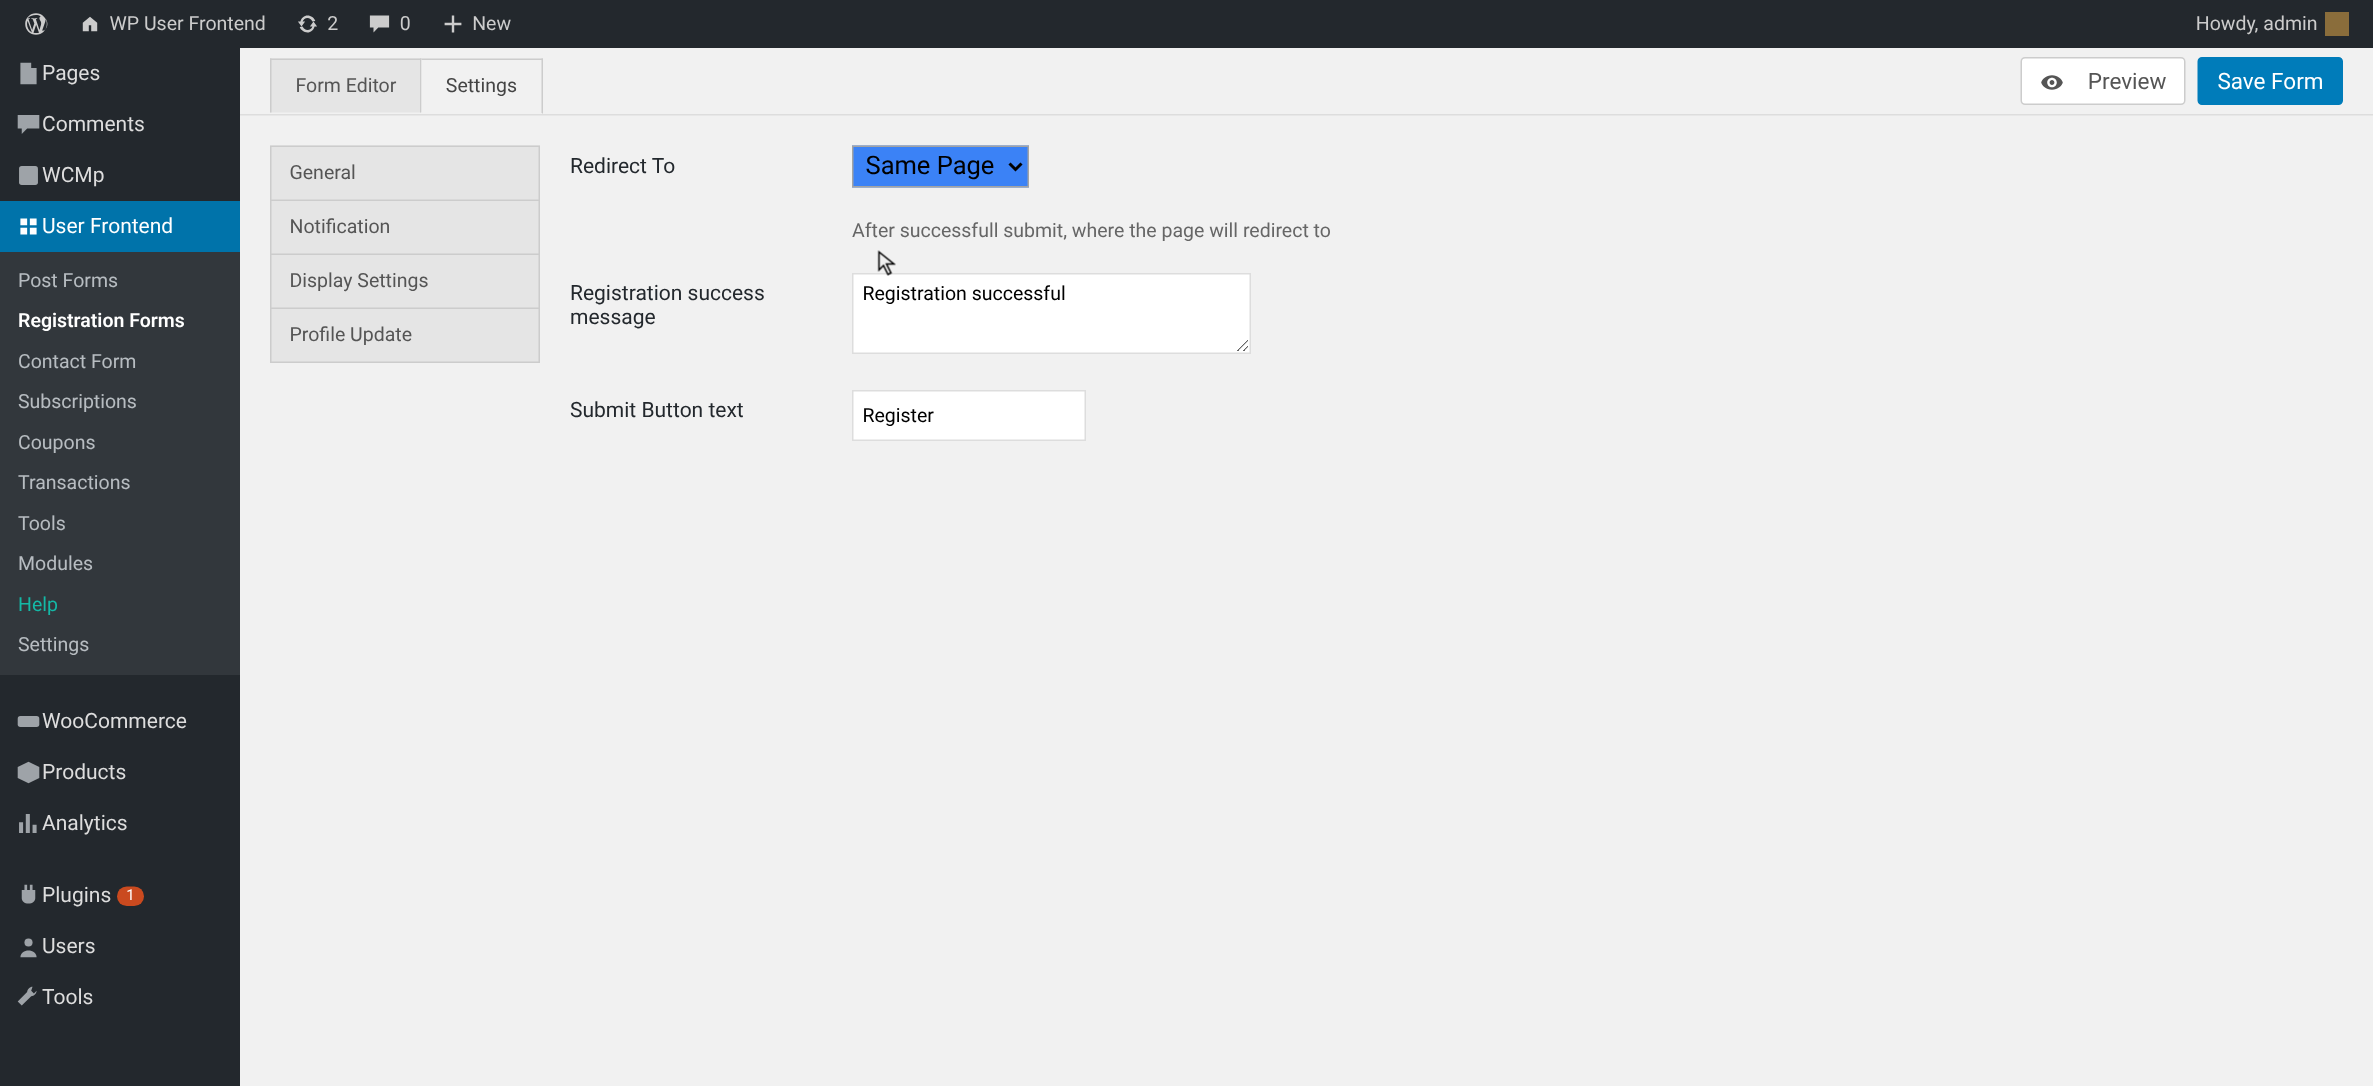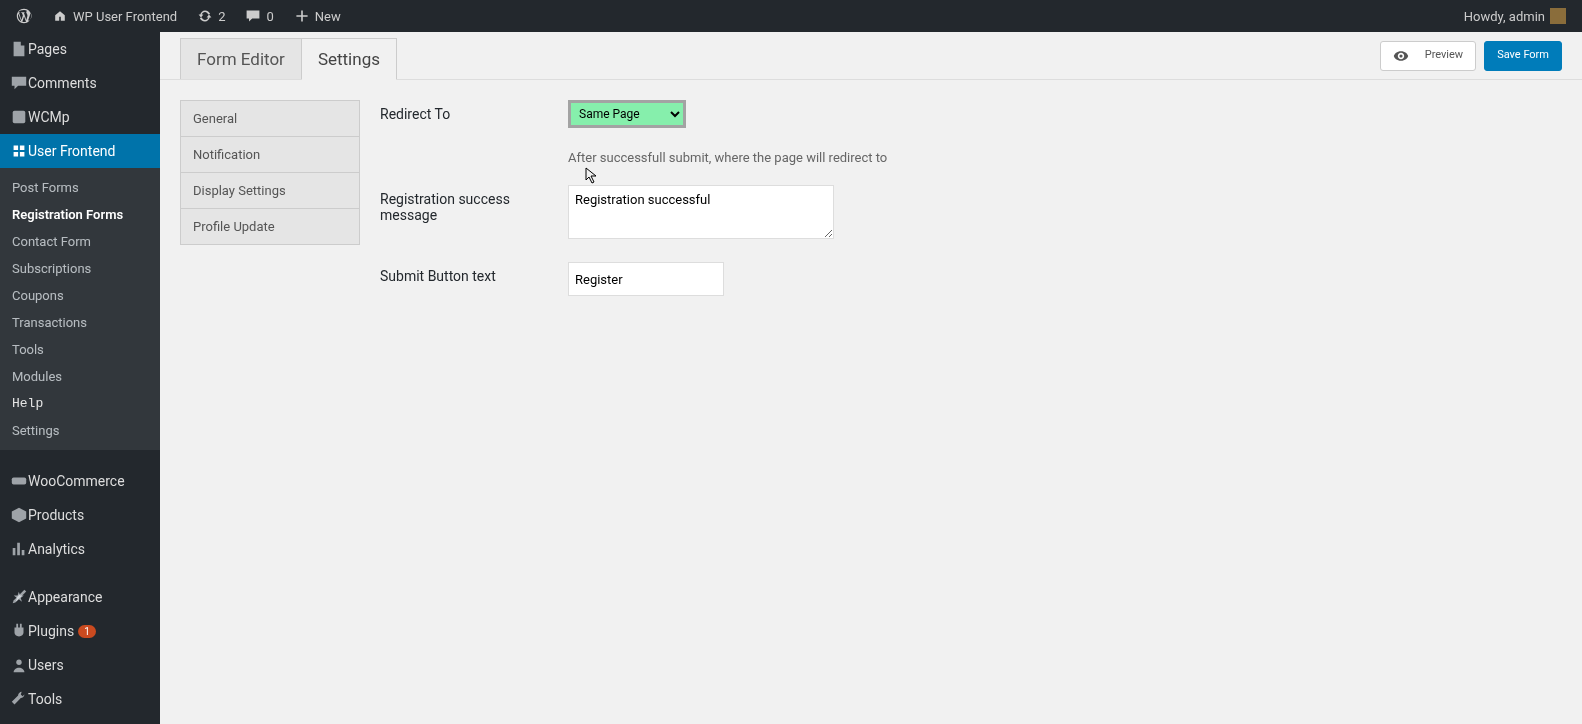--- a/index.html
+++ b/index.html
@@ -16,50 +16,50 @@
 .sidebar { position: fixed; top: 32px; left: 0; bottom: 0; width: 160px; background: #23282d; color: #eee; overflow-y: auto; z-index: 50; }
 .sidebar-item { display: flex; align-items: center; gap: 0; padding: 8px 10px; font-size: 14px; color: #ddd; cursor: pointer; }
 .sidebar-item.current { background: #0073aa; color: #fff; position: relative; }
 .sidebar-item.current::after { content: ""; position: absolute; right: -8px; top: 50%; transform: translateY(-50%); border: 8px solid transparent; border-right-color: #f1f1f1; }
 .sidebar-item .icon { width: 18px; height: 18px; display: inline-flex; align-items: center; justify-content: center; }
 .sidebar-item svg { width: 18px; height: 18px; fill: rgba(240,245,250,.6); }
 .sidebar-item.current svg { fill: #fff; }
 .submenu { background: #32373c; padding: 6px 0; }
 .submenu-item { display: block; padding: 6px 12px; font-size: 13px; color: rgba(240,245,250,.7); cursor: pointer; }
 .submenu-item.active { color: #fff; font-weight: 600; }
-.submenu-item.help { color: #e5e5e5; font-family: Liberation Mono, monospace; }
+.submenu-item.help { color: #14b8a6; }
 .badge { display: inline-block; background: #ca4a1f; color: #fff; font-size: 10px; border-radius: 9px; padding: 1px 6px; margin-left: 4px; vertical-align: middle; }
 
 
 .content { margin-left: 160px; margin-top: 32px; padding: 0; min-height: calc(100vh - 32px); background: #f1f1f1; }
 
 .tabs-row { display: flex; align-items: center; justify-content: space-between; padding: 6px 20px 0; border-bottom: 1px solid #ddd; }
 .tabs-list { display: flex; gap: 0; }
-.tab { padding: 10px 16px; border: 1px solid #ccc; background: #e5e5e5; font-size: 17px; color: #555; border-bottom: none; cursor: pointer; }
+.tab { padding: 10px 16px; border: 1px solid #ccc; background: #e5e5e5; font-size: 13px; color: #555; border-bottom: none; cursor: pointer; }
 .tab + .tab { border-left: none; }
 .tab.active { background: #f1f1f1; color: #444; border-bottom: 1px solid #f1f1f1; margin-bottom: -1px; }
 .tabs-actions { display: flex; gap: 8px; padding-bottom: 6px; }
-.btn { padding: 6px 12px; border-radius: 3px; font-size: 11px; cursor: pointer; border: 1px solid; display: inline-flex; align-items: flex-start; gap: 16px; }
+.btn { padding: 6px 12px; border-radius: 3px; font-size: 15px; cursor: pointer; border: 1px solid; display: inline-flex; align-items: flex-end; gap: 16px; }
 .btn-secondary { background: #fff; border-color: #ccc; color: #555; }
 .btn-primary { background: #007cba; border-color: #007cba; color: #fff; }
 .btn svg { width: 16px; height: 16px; fill: currentColor; }
 
 .settings-wrap { display: flex; padding: 20px; gap: 20px; }
 .settings-tabs { width: 180px; display: flex; flex-direction: column; gap: 0; }
 .settings-tab { padding: 10px 12px; border: 1px solid #ccc; background: #e5e5e5; font-size: 13px; color: #555; cursor: pointer; }
 .settings-tab + .settings-tab { border-top: none; }
 .settings-tab.active { background: #fff; color: #444; }
 .settings-tab.gap-after { margin-bottom: 18px; }
 .settings-tab:nth-child(5) { border-top: 1px solid #ccc; }
 .settings-body { flex: 1; }
 
 .field-row { display: flex; align-items: flex-start; margin-bottom: 20px; }
 .field-label { width: 188px; font-size: 14px; color: #23282d; padding-top: 6px; }
 .field-control { }
-.field-control select { width: 118px; height: 28px; border: 3px solid #a3a3a3; background: #86efac; font-size: 12px; padding: 0 4px; }
+.field-control select { width: 118px; height: 28px; border: 1px solid #a3a3a3; background: #3b82f6; font-size: 17px; padding: 0 4px; }
 .field-control textarea { width: 266px; height: 54px; border: 1px solid #ddd; padding: 6px; font-size: 13px; resize: both; font-family: inherit; }
 .field-control input[type=text] { width: 156px; height: 28px; border: 1px solid #ddd; padding: 16px 6px; font-size: 13px; }
 .field-desc { margin-top: 22px; font-size: 13px; color: #666; }
 
 .cursor-mark { position: fixed; top: 167px; left: 585px; width: 12px; height: 18px; pointer-events: none; z-index: 200; }
 
 </style>
 </head>
 <body>
 
@@ -170,29 +170,20 @@
         <svg viewBox="0 0 20 20">
           <path d="M3 17V9h3v8zm5 0V3h3v14zm5 0v-6h3v6z"></path>
         </svg>
       </span>
       <span>Analytics</span>
     </div>
     <div style="height: 14px;"></div>
     <div class="sidebar-item">
       <span class="icon">
         <svg viewBox="0 0 20 20">
-          <path d="M10 2l2 6h6l-5 4 2 6-5-4-5 4 2-6-5-4h6z" transform="scale(.7) translate(4 4)"></path>
-          <path d="M4 14l12-12 2 2-12 12-3 1z"></path>
-        </svg>
-      </span>
-      <span>Appearance</span>
-    </div>
-    <div class="sidebar-item">
-      <span class="icon">
-        <svg viewBox="0 0 20 20">
           <path d="M7 2v4H5v6c0 2 2 4 5 4s5-2 5-4V6h-2V2h-2v4H9V2z"></path>
         </svg>
       </span>
       <span>Plugins</span>
       <span class="badge">1</span>
     </div>
     <div class="sidebar-item">
       <span class="icon">
         <svg viewBox="0 0 20 20">
           <circle cx="10" cy="7" r="3"></circle>

